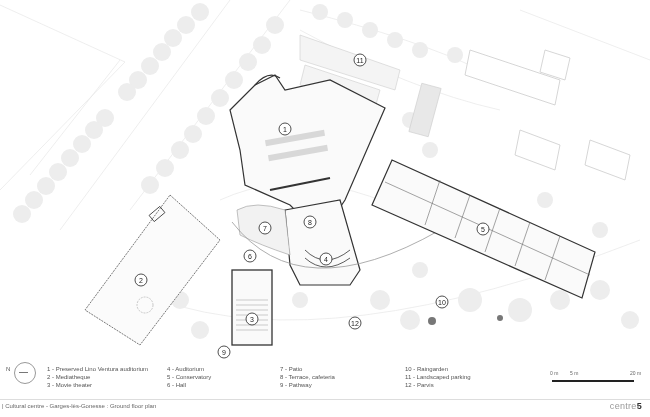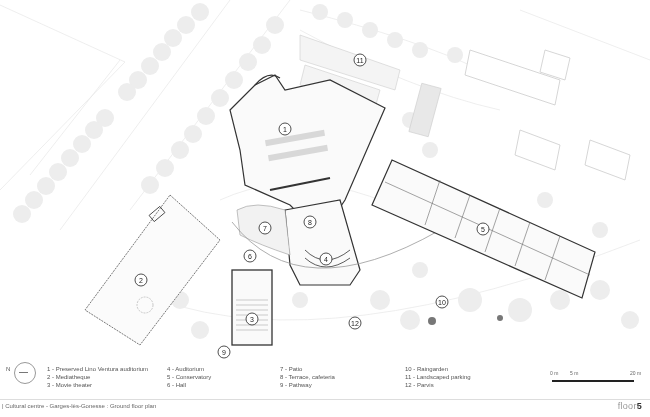--- a/index.html
+++ b/index.html
@@ -238,13 +238,13 @@
 
 <div class="scale">
   <span class="t0">0 m</span>
   <span class="t5">5 m</span>
   <span class="t20">20 m</span>
   <div class="bar"></div>
 </div>
 
 <div class="sep"></div>
 <div class="caption">| Cultural centre - Garges-lès-Gonesse : Ground floor plan</div>
-<div class="brand"><span>floor</span><b>5</b></div>
+<div class="brand"><span>centre</span><b>5</b></div>
 
 </body></html>

